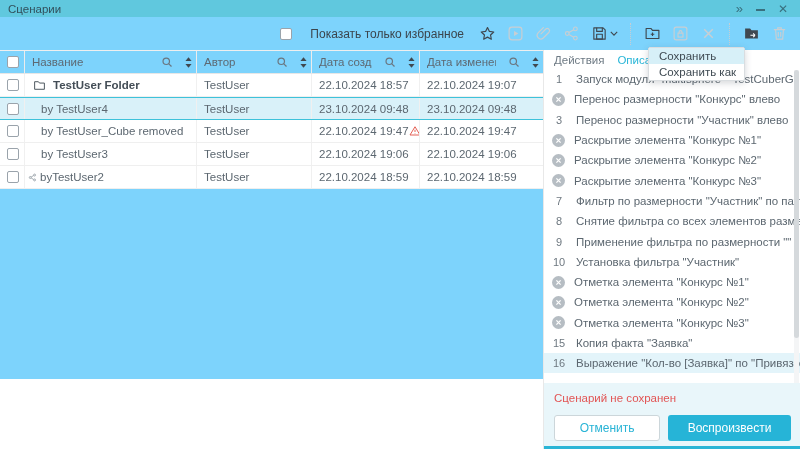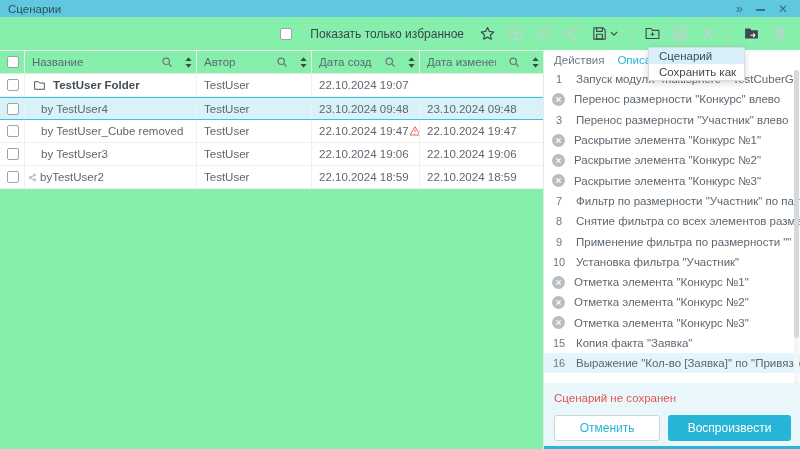--- a/index.html
+++ b/index.html
@@ -1,18 +1,18 @@
 <!DOCTYPE html>
 <html><head>
 <meta charset="utf-8">
 <style>
   * { margin:0; padding:0; box-sizing:border-box; }
   html,body { width:800px; height:449px; overflow:hidden; background:#fff;
     font-family:"Liberation Sans", sans-serif; }
-  .window { position:relative; width:800px; height:449px; background:#86efac; }
+  .window { position:relative; width:800px; height:379px; background:#7dd3fc; }
 
   
   .titlebar { position:absolute; left:0; top:0; width:800px; height:17px;
     background:#60c8de; display:flex; align-items:center; }
   .titlebar .title { font-size:11.5px; color:#31505c; padding-left:8px; }
   .win-controls { margin-left:auto; display:flex; align-items:center; gap:13px; padding-right:12px; }
   .win-controls span { color:#39707f; font-size:12px; line-height:1; cursor:default; }
   .minimize-bar { display:inline-block; width:9px; height:2px; background:#39707f; margin-bottom:-3px; }
 
   
@@ -233,20 +233,24 @@
                 <path d="M3 19V5h7l2 2.5h9V19z"></path>
               </svg>
         </span>
 
         <span class="rname">TestUser Folder</span>
       </div>
       <div class="cell">
             <span>TestUser</span>
           </div>
       <div class="cell">
+        <span>22.10.2024 18:57</span>
+
+      </div>
+      <div class="cell">
             <span>22.10.2024 19:07</span>
           </div>
     </div>
 
     <div class="trow selected">
       <div class="cell c-check">
         <span class="checkbox"></span>
       </div>
       <div class="cell c-name">
 
@@ -471,17 +475,17 @@
     <div class="pfooter">
       <div class="status-text">Сценарий не сохранен</div>
       <div class="btn-row">
         <button class="btn btn-outline">Отменить</button>
         <button class="btn btn-primary">Воспроизвести</button>
       </div>
     </div>
   </div>
 
   <div class="dropdown">
-    <div class="mitem hl">Сценарий</div>
+    <div class="mitem hl">Сохранить</div>
     <div class="mitem">Сохранить как</div>
   </div>
 
 </div>
 
 </body></html>

